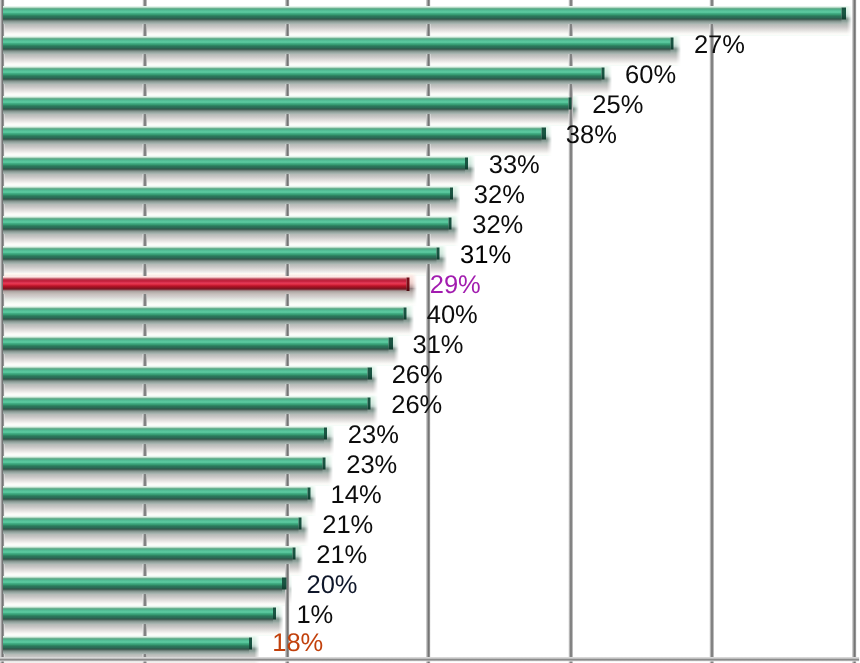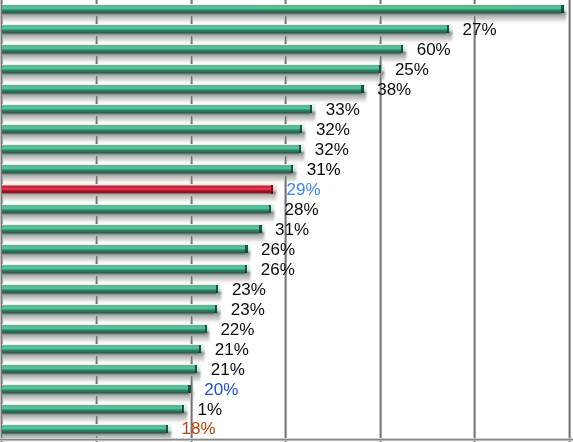--- a/index.html
+++ b/index.html
@@ -243,27 +243,27 @@
     </div>
   <div class="layer" id="labels">
       <div class="value-label" style="left: 462.6px; top: 20.6px; color: rgb(12, 12, 12);">27%</div>
       <div class="value-label" style="left: 416.7px; top: 40.6px; color: rgb(12, 12, 12);">60%</div>
       <div class="value-label" style="left: 394.9px; top: 60.6px; color: rgb(12, 12, 12);">25%</div>
       <div class="value-label" style="left: 377.2px; top: 80.6px; color: rgb(12, 12, 12);">38%</div>
       <div class="value-label" style="left: 325.8px; top: 100.6px; color: rgb(12, 12, 12);">33%</div>
       <div class="value-label" style="left: 315.9px; top: 120.6px; color: rgb(12, 12, 12);">32%</div>
       <div class="value-label" style="left: 314.8px; top: 140.6px; color: rgb(12, 12, 12);">32%</div>
       <div class="value-label" style="left: 306.7px; top: 160.6px; color: #000000;">31%</div>
-      <div class="value-label" style="left: 286.5px; top: 180.6px; color: #3b82f6;">29%</div>
-      <div class="value-label" style="left: 284.5px; top: 200.6px; color: rgb(12, 12, 12);">28%</div>
+      <div class="value-label" style="left: 286.5px; top: 180.6px; color: #a21caf;">29%</div>
+      <div class="value-label" style="left: 284.5px; top: 200.6px; color: rgb(12, 12, 12);">40%</div>
       <div class="value-label" style="left: 275px; top: 220.6px; color: rgb(12, 12, 12);">31%</div>
       <div class="value-label" style="left: 261.1px; top: 240.6px; color: rgb(12, 12, 12);">26%</div>
       <div class="value-label" style="left: 260.8px; top: 260.6px; color: rgb(12, 12, 12);">26%</div>
       <div class="value-label" style="left: 231.9px; top: 280.6px; color: rgb(12, 12, 12);">23%</div>
       <div class="value-label" style="left: 230.8px; top: 300.6px; color: rgb(12, 12, 12);">23%</div>
-      <div class="value-label" style="left: 220.4px; top: 320.6px; color: rgb(12, 12, 12);">22%</div>
+      <div class="value-label" style="left: 220.4px; top: 320.6px; color: rgb(12, 12, 12);">14%</div>
       <div class="value-label" style="left: 214.8px; top: 340.6px; color: rgb(12, 12, 12);">21%</div>
       <div class="value-label" style="left: 210.8px; top: 360.6px; color: rgb(12, 12, 12);">21%</div>
-      <div class="value-label" style="left: 204.3px; top: 380.6px; color: #1d4ed8;">20%</div>
+      <div class="value-label" style="left: 204.3px; top: 380.6px; color: #0f172a;">20%</div>
       <div class="value-label" style="left: 197.6px; top: 400.6px; color: rgb(12, 12, 12);">1%</div>
       <div class="value-label" style="left: 181.5px; top: 420px; color: #c2410c;">18%</div>
     </div>
 </div>
 
 </body></html>

